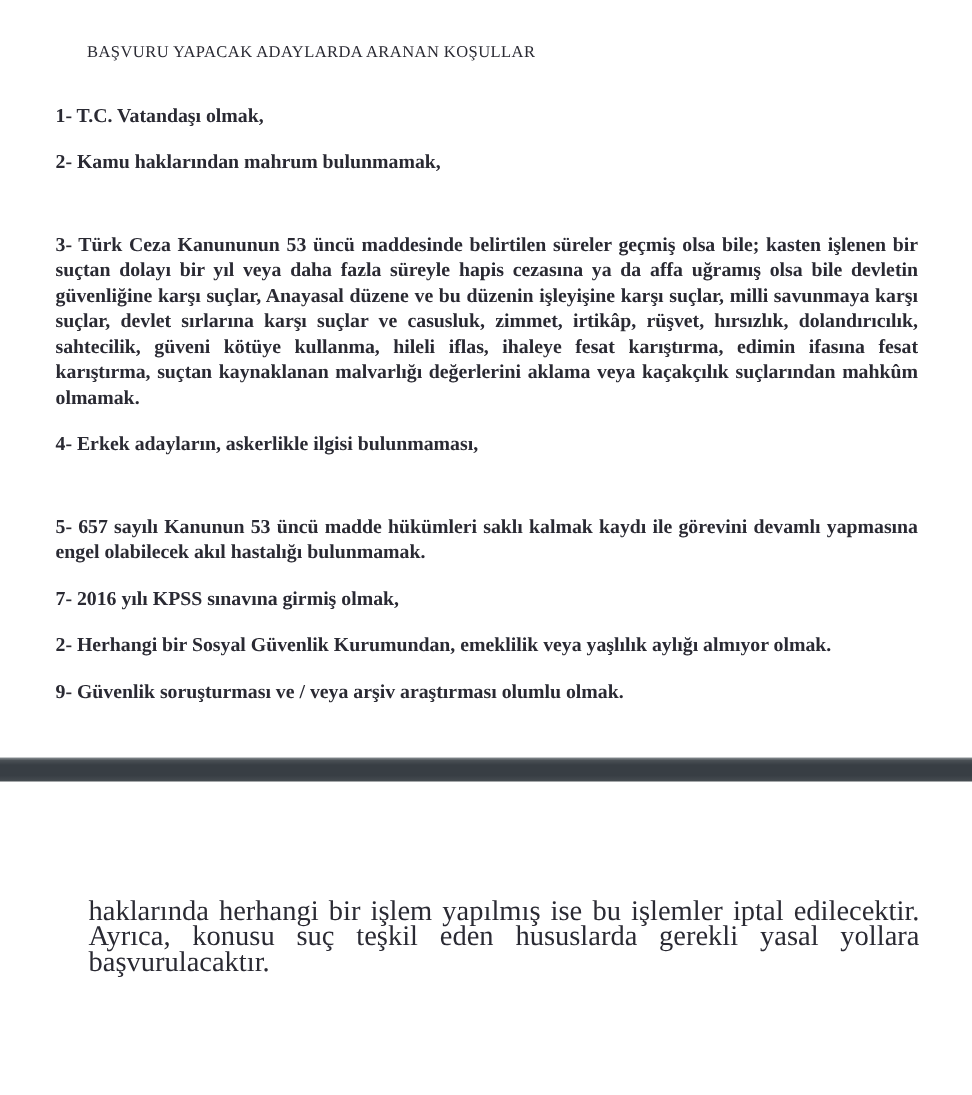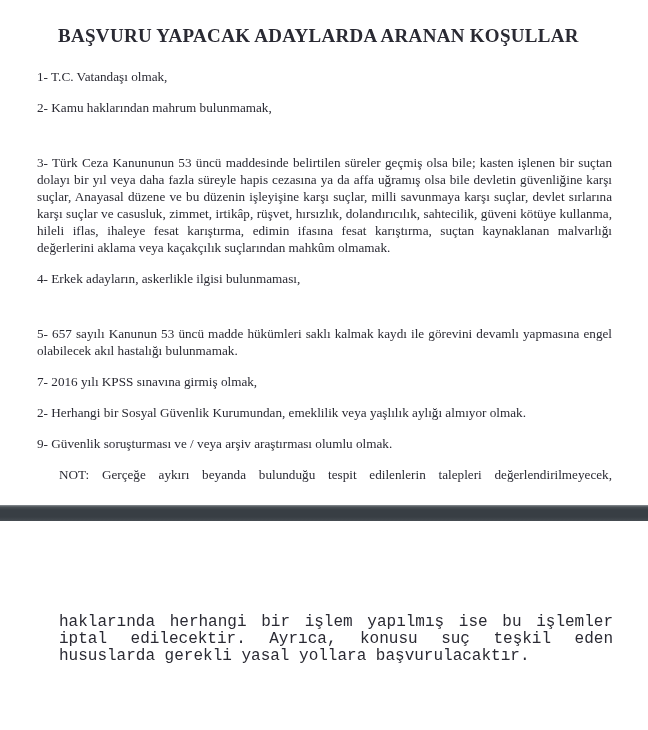--- a/index.html
+++ b/index.html
@@ -21,26 +21,27 @@
     top: 0;
     left: 0;
     width: 648px;
     padding: 27px 36px 0 37px;
     box-sizing: border-box;
     font-size: 13.2px;
     line-height: 17px;
   }
   .doc-title {
     margin: 0 0 24px 21px;
-    font-size: 19px;
-    font-weight: bold;
+    font-size: 11px;
+    font-weight: normal;
     letter-spacing: 0.3px;
   }
   .doc-item {
     margin: 0 0 14px 0;
+    font-weight: bold;
   }
   .justify {
     text-align: justify;
     margin-top: 38px;
   }
   .note-par {
     margin: 0 0 0 22px;
     text-align: justify;
     text-align-last: justify;
   }
@@ -50,46 +51,44 @@
     left: 0;
     width: 648px;
     height: 16px;
     background: linear-gradient(180deg,
       #8b9196 0px, #4a5055 2px,
       #383e44 5px, #383e44 12px,
       #474d52 16px);
   }
   .page-two-par {
     position: absolute;
-    top: 598px;
+    top: 580px;
     left: 59px;
     width: 554px;
-    font-size: 16px;
+    font-size: 19px;
     line-height: 17px;
     text-align: justify;
-    font-family: Liberation Mono, monospace;
   }
 </style>
 </head>
 <body>
 
 <div class="viewport">
 
   <div class="page-one">
     <h1 class="doc-title">BAŞVURU YAPACAK ADAYLARDA ARANAN KOŞULLAR</h1>
 
     <p class="doc-item">1- T.C. Vatandaşı olmak,</p>
     <p class="doc-item">2- Kamu haklarından mahrum bulunmamak,</p>
     <p class="doc-item justify">3- Türk Ceza Kanununun 53 üncü maddesinde belirtilen süreler geçmiş olsa bile; kasten işlenen bir suçtan dolayı bir yıl veya daha fazla süreyle hapis cezasına ya da affa uğramış olsa bile devletin güvenliğine karşı suçlar, Anayasal düzene ve bu düzenin işleyişine karşı suçlar, milli savunmaya karşı suçlar, devlet sırlarına karşı suçlar ve casusluk, zimmet, irtikâp, rüşvet, hırsızlık, dolandırıcılık, sahtecilik, güveni kötüye kullanma, hileli iflas, ihaleye fesat karıştırma, edimin ifasına fesat karıştırma, suçtan kaynaklanan malvarlığı değerlerini aklama veya kaçakçılık suçlarından mahkûm olmamak.</p>
     <p class="doc-item">4- Erkek adayların, askerlikle ilgisi bulunmaması,</p>
     <p class="doc-item justify">5- 657 sayılı Kanunun 53 üncü madde hükümleri saklı kalmak kaydı ile görevini devamlı yapmasına engel olabilecek akıl hastalığı bulunmamak.</p>
     <p class="doc-item">7- 2016 yılı KPSS sınavına girmiş olmak,</p>
     <p class="doc-item">2- Herhangi bir Sosyal Güvenlik Kurumundan, emeklilik veya yaşlılık aylığı almıyor olmak.</p>
     <p class="doc-item">9- Güvenlik soruşturması ve / veya arşiv araştırması olumlu olmak.</p>
 
-    <p class="note-par">NOT: Gerçeğe aykırı beyanda bulunduğu tespit edilenlerin talepleri değerlendirilmeyecek,</p>
   </div>
 
   <div class="page-separator"></div>
 
   <p class="page-two-par">haklarında herhangi bir işlem yapılmış ise bu işlemler iptal edilecektir. Ayrıca, konusu suç teşkil eden hususlarda gerekli yasal yollara başvurulacaktır.</p>
 
 </div>
 
 </body></html>

